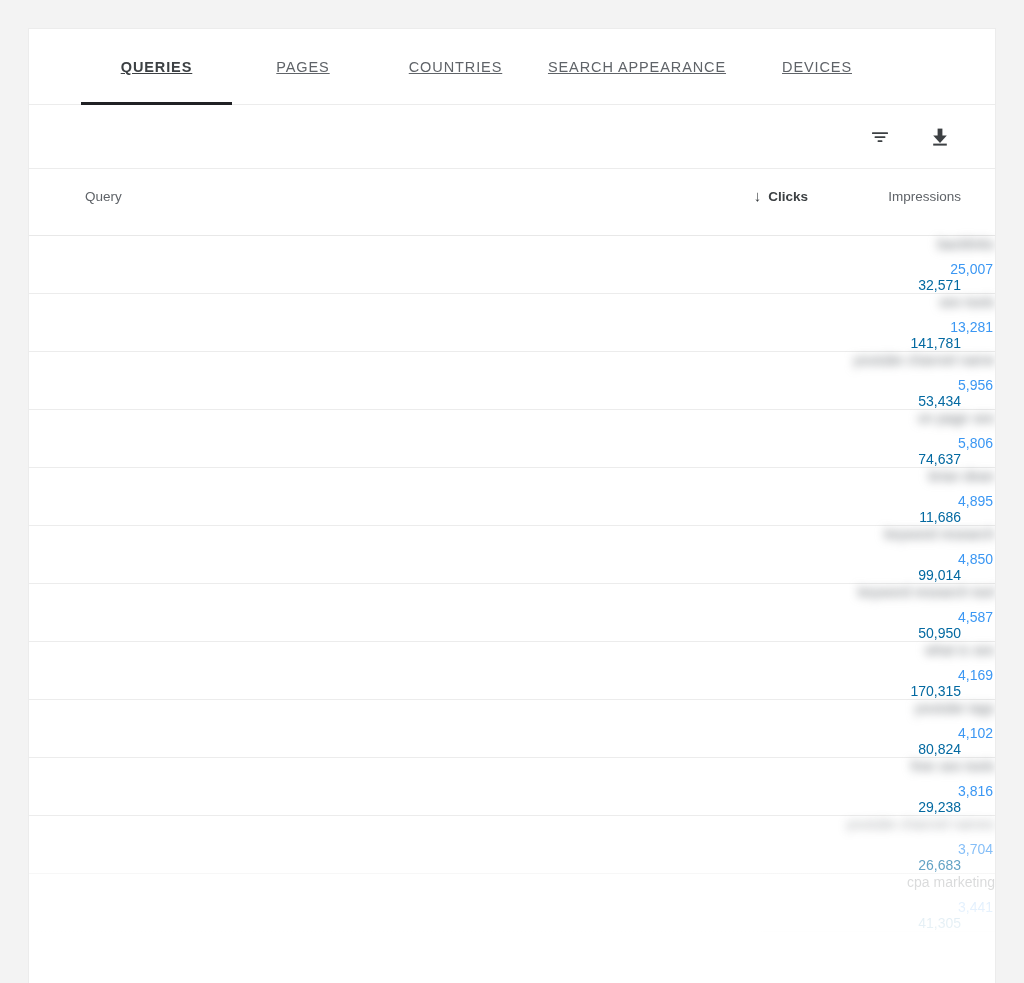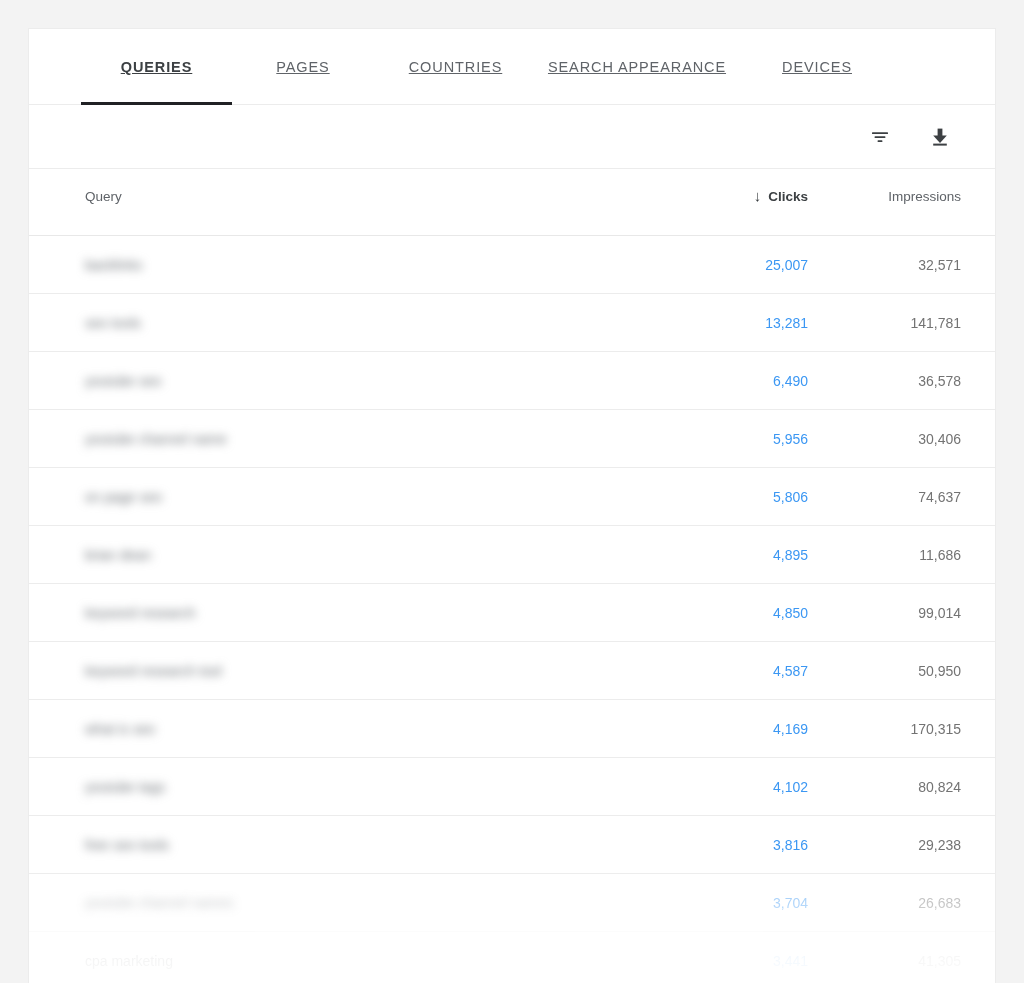--- a/index.html
+++ b/index.html
@@ -152,24 +152,25 @@
 
   .th-impr {
     width: 185px;
     text-align: right;
     padding-right: 34px;
     cursor: pointer;
   }
 
   .row {
     display: flex;
-    align-items: center;
+    align-items: flex-end;
     height: 58px;
     border-bottom: 1px solid #ececec;
     padding: 0 0 0 56px;
+    flex-direction: column;
   }
 
   .cell {
     font-size: 14px;
     white-space: nowrap;
   }
 
   .cell-query {
     flex: 1 1 auto;
     text-align: left;
@@ -187,21 +188,21 @@
     width: 200px;
     text-align: right;
     padding-right: 2px;
     color: #3b97f3;
   }
 
   .cell-impr {
     width: 185px;
     text-align: right;
     padding-right: 34px;
-    color: #737373;
+    color: #0369a1;
   }
 
   
   .row.fade-1  { opacity: 0.62; }
   .row.fade-1 { border-bottom-color: #f2f2f2; }
   .row.fade-2  { opacity: 0.22; border-bottom-color: #fafafa; }
 
   
   .bottom-veil {
     position: absolute;
@@ -277,30 +278,25 @@
         <div class="cell cell-clicks">25,007</div>
         <div class="cell cell-impr">32,571</div>
       </div>
 
       <div class="row">
         <div class="cell cell-query blurred">seo tools</div>
         <div class="cell cell-clicks">13,281</div>
         <div class="cell cell-impr">141,781</div>
       </div>
 
-      <div class="row">
-        <div class="cell cell-query blurred">youtube seo</div>
-        <div class="cell cell-clicks">6,490</div>
-        <div class="cell cell-impr">36,578</div>
-      </div>
 
       <div class="row">
         <div class="cell cell-query blurred">youtube channel name</div>
         <div class="cell cell-clicks">5,956</div>
-        <div class="cell cell-impr">30,406</div>
+        <div class="cell cell-impr">53,434</div>
       </div>
 
       <div class="row">
         <div class="cell cell-query blurred">on page seo</div>
         <div class="cell cell-clicks">5,806</div>
         <div class="cell cell-impr">74,637</div>
       </div>
 
       <div class="row">
         <div class="cell cell-query blurred">brian dean</div>

